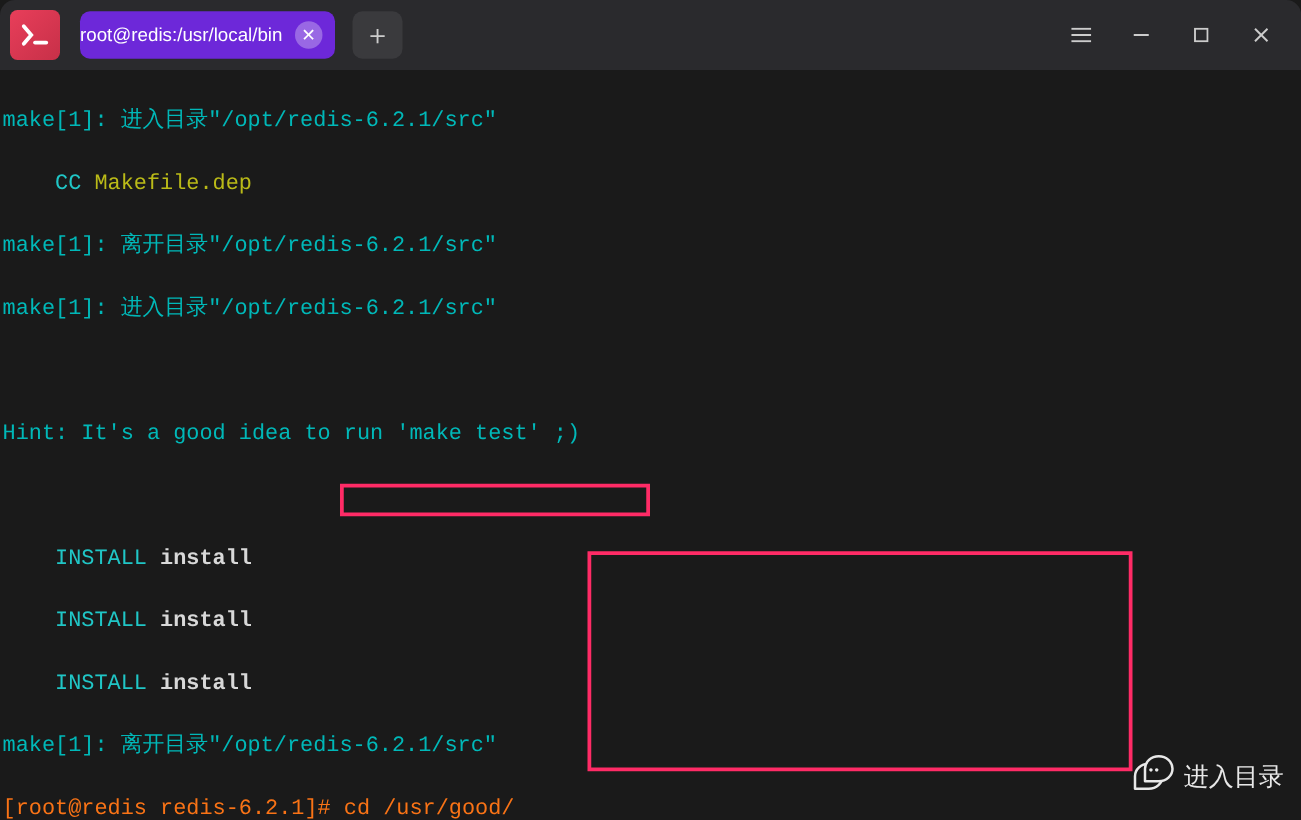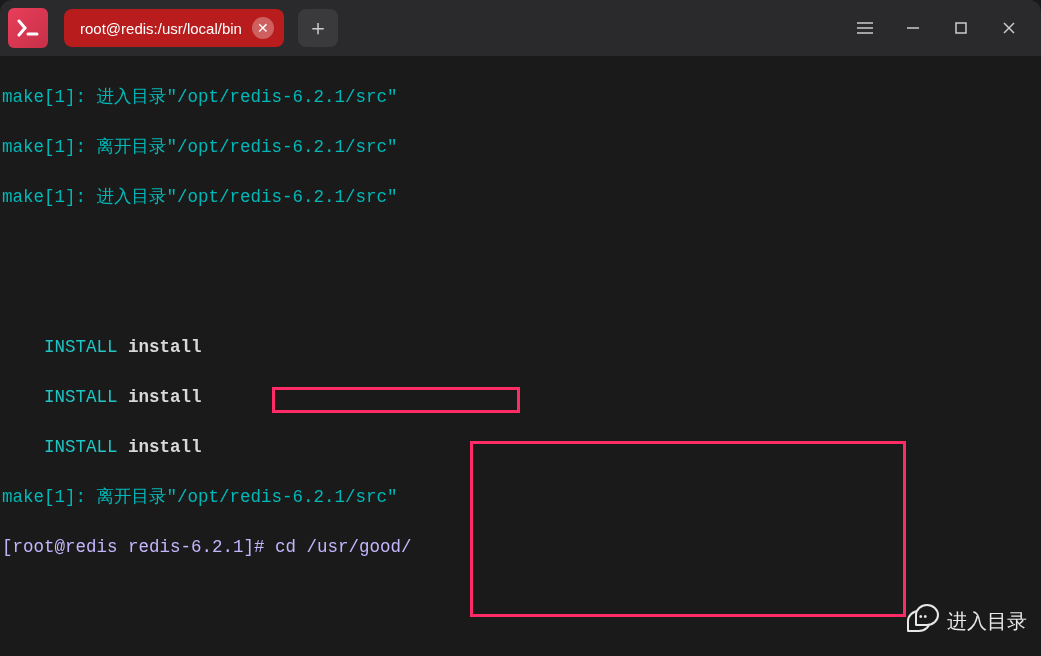--- a/index.html
+++ b/index.html
@@ -26,24 +26,24 @@
     border-radius: 6px;
     display: flex;
     align-items: center;
     justify-content: center;
     color: #fff;
     font-size: 22px;
     font-weight: bold;
     margin-right: 16px;
   }
   .tab {
-    background: #b91c1c;
+    background: #6d28d9;
     border-radius: 8px;
     height: 38px;
-    padding: 0 10px 0 16px;
+    padding: 0 10px 0 0;
     display: flex;
     align-items: center;
     color: #fff;
     font-family: "Segoe UI", sans-serif;
     font-size: 15px;
     gap: 10px;
   }
   .tab-close {
     width: 22px;
     height: 22px;
@@ -88,21 +88,21 @@
   .winbtn svg { stroke: #ccc; fill: none; }
   .terminal {
     padding: 4px 2px;
     font-size: 17.5px;
     line-height: 25px;
     white-space: pre;
     position: relative;
   }
   .c-teal   { color: #00b8b8; }
   .c-yellow { color: #baba18; }
-  .c-green  { color: #c4b5fd; }
+  .c-green  { color: #f97316; }
   .c-cyan   { color: #20c6c6; }
   .c-white  { color: #d8d8d8; }
   .bold     { font-weight: bold; }
   .hl-box1 {
     position: absolute;
     border: 3px solid #ff2b66;
     pointer-events: none;
   }
   .watermark {
     position: absolute;
@@ -175,23 +175,25 @@
       <svg width="14" height="14">
           <line x1="2" y1="2" x2="12" y2="12" stroke-width="1.5"></line>
           <line x1="12" y1="2" x2="2" y2="12" stroke-width="1.5"></line>
         </svg>
     </div>
   </div>
 </div>
 
 <div class="terminal">
 <div><span class="c-teal">make[1]: 进入目录"/opt/redis-6.2.1/src"</span></div>
+<div><span class="c-cyan">    CC </span><span class="c-yellow">Makefile.dep</span></div>
 <div><span class="c-teal">make[1]: 离开目录"/opt/redis-6.2.1/src"</span></div>
 <div><span class="c-teal">make[1]: 进入目录"/opt/redis-6.2.1/src"</span></div>
 <div><span></span>&nbsp;</div>
+<div><span class="c-teal">Hint: It's a good idea to run 'make test' ;)</span></div>
 <div><span></span>&nbsp;</div>
 <div><span class="c-cyan">    INSTALL </span><span class="c-white bold">install</span></div>
 <div><span class="c-cyan">    INSTALL </span><span class="c-white bold">install</span></div>
 <div><span class="c-cyan">    INSTALL </span><span class="c-white bold">install</span></div>
 <div><span class="c-teal">make[1]: 离开目录"/opt/redis-6.2.1/src"</span></div>
 <div><span class="c-green">[root@redis redis-6.2.1]# </span><span class="c-green">cd /usr/good/</span></div>
 
 
 
 

